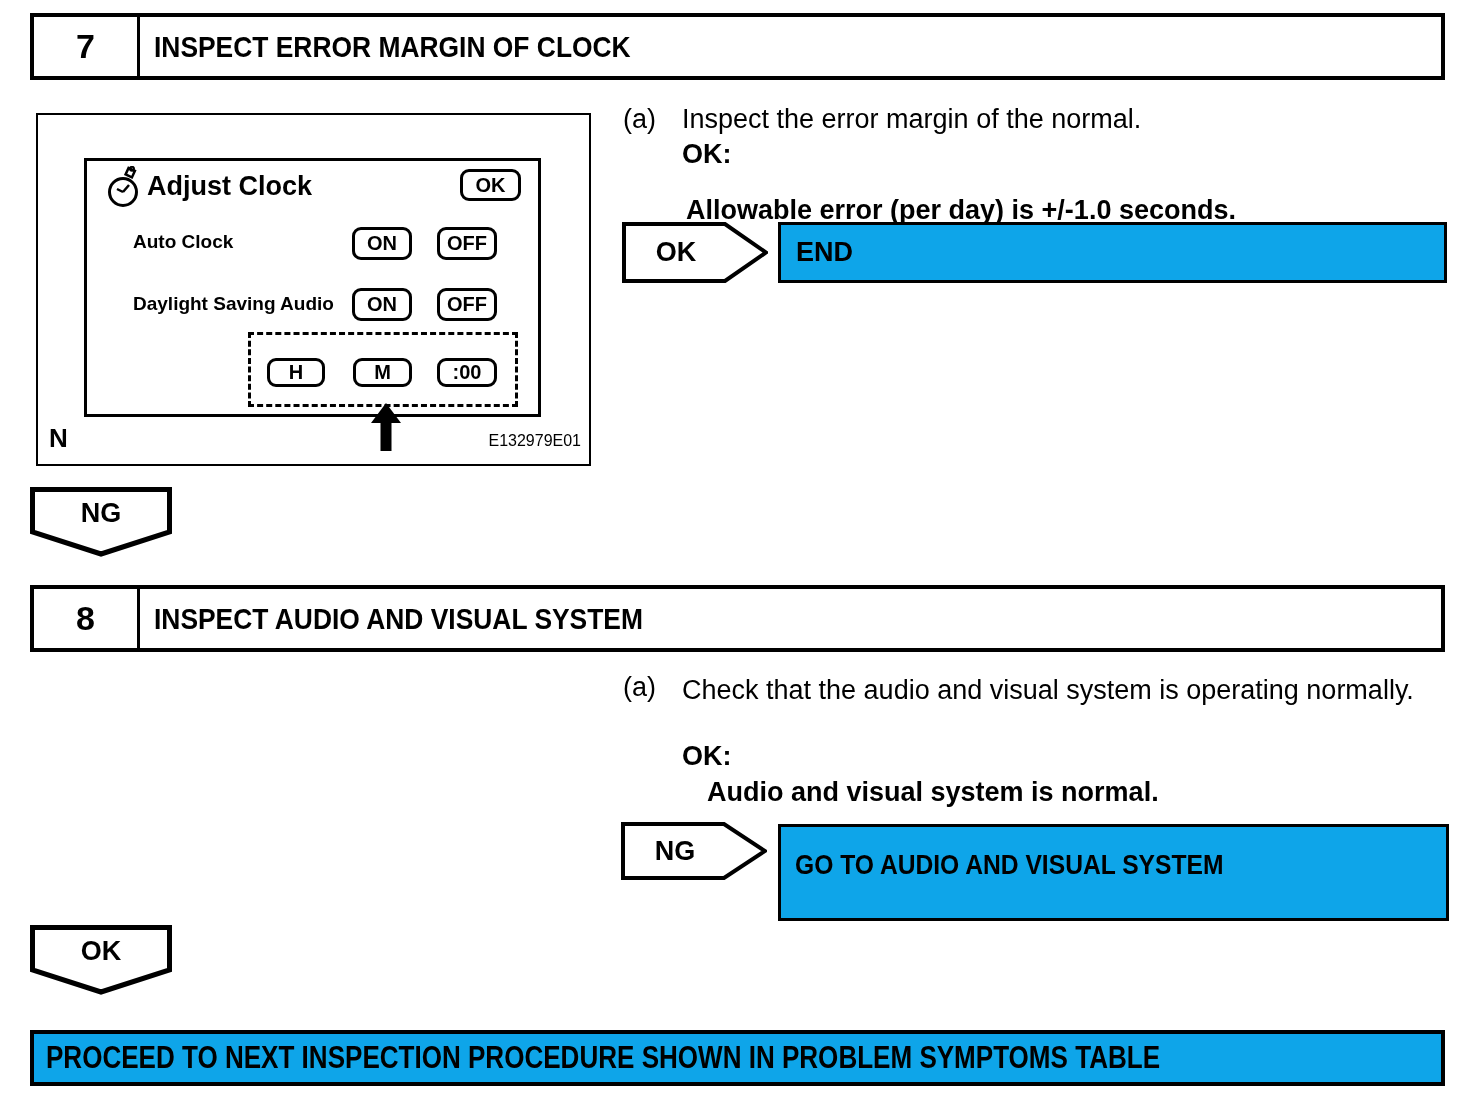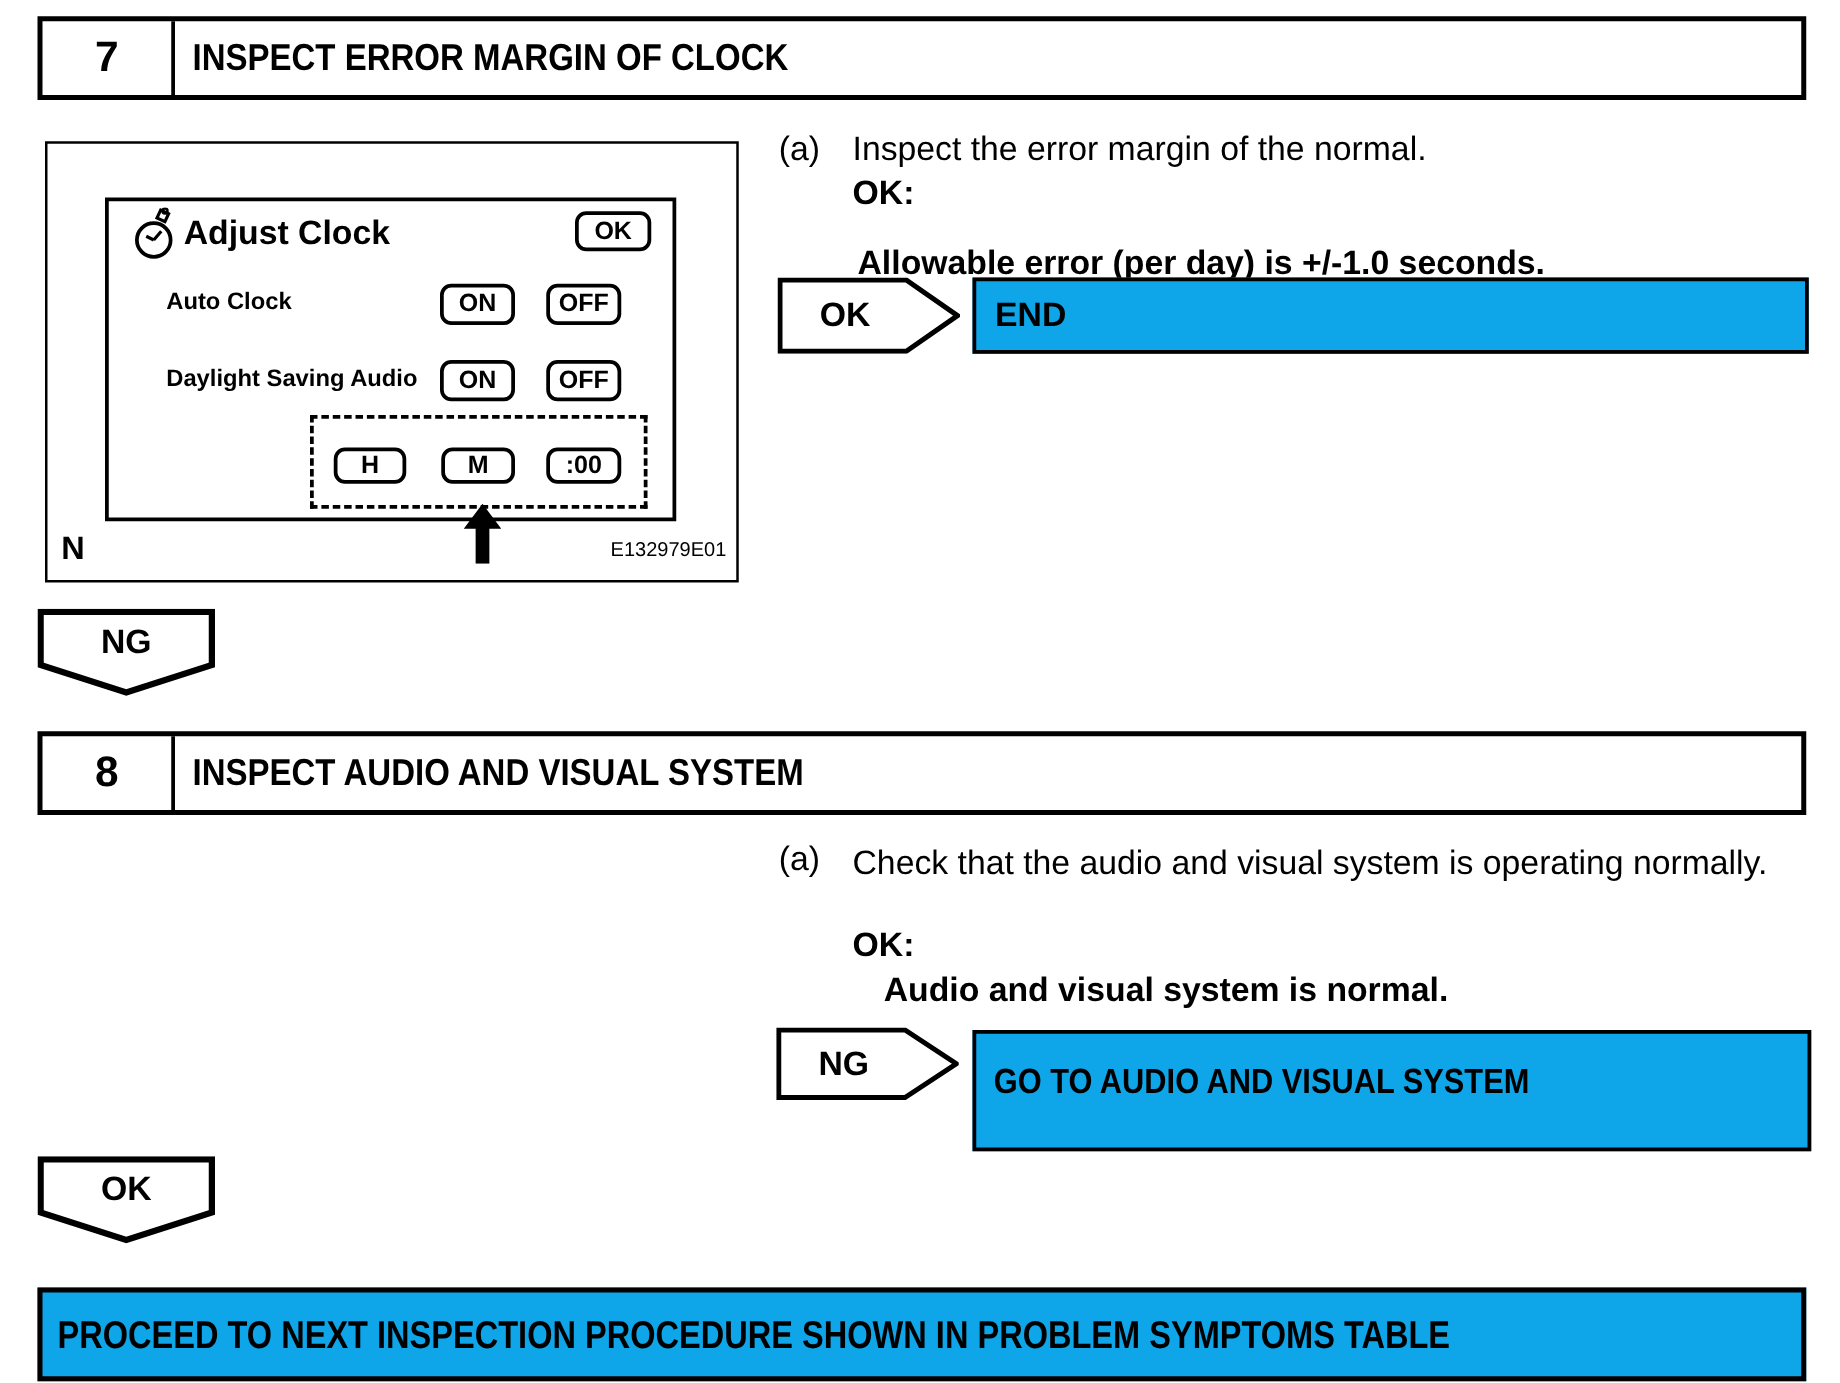--- a/index.html
+++ b/index.html
@@ -136,18 +136,18 @@
     <span class="cond">GO TO AUDIO AND VISUAL SYSTEM</span>
   </div>
 
   <div class="abs" style="left:30px; top:925px; width:142px; height:70px;">
     <svg width="142" height="70" viewBox="0 0 142 70">
       <polygon points="2.5,2.5 139.5,2.5 139.5,45 71,67 2.5,45" fill="#fff" stroke="#000" stroke-width="5"></polygon>
     </svg>
     <div class="penta-label" style="left:0; top:5px; width:142px; height:42px;">OK</div>
   </div>
 
-  <div class="abs result-box" style="left:30px; top:1030px; width:1415px; height:75px; border-width:4px;
+  <div class="abs result-box" style="left:30px; top:1030px; width:1415px; height:56px; border-width:4px;
        display:flex; align-items:center; padding-left:12px; font-size:31px;">
     <span class="cond82">PROCEED TO NEXT INSPECTION PROCEDURE SHOWN IN PROBLEM SYMPTOMS TABLE</span>
   </div>
 
 </div>
 
 </body></html>

